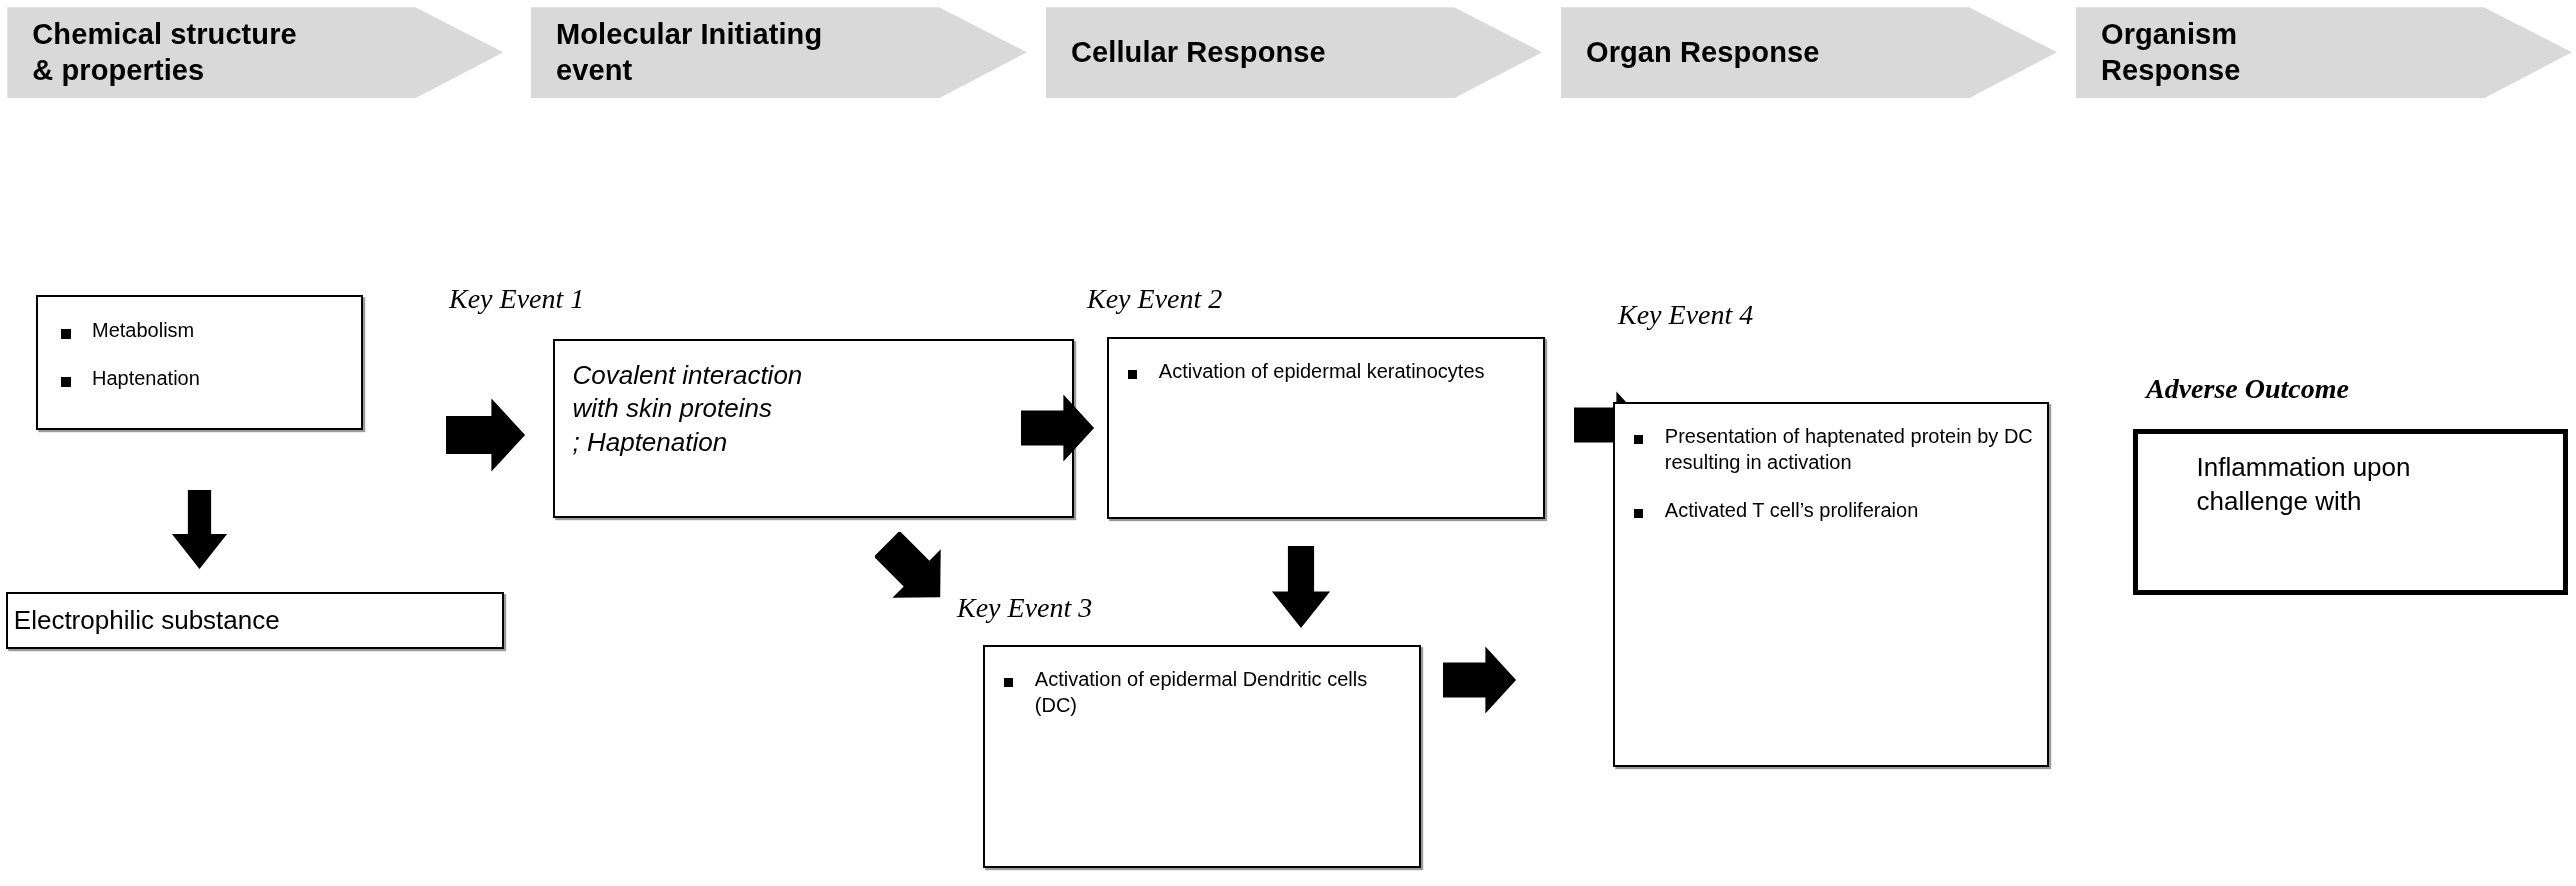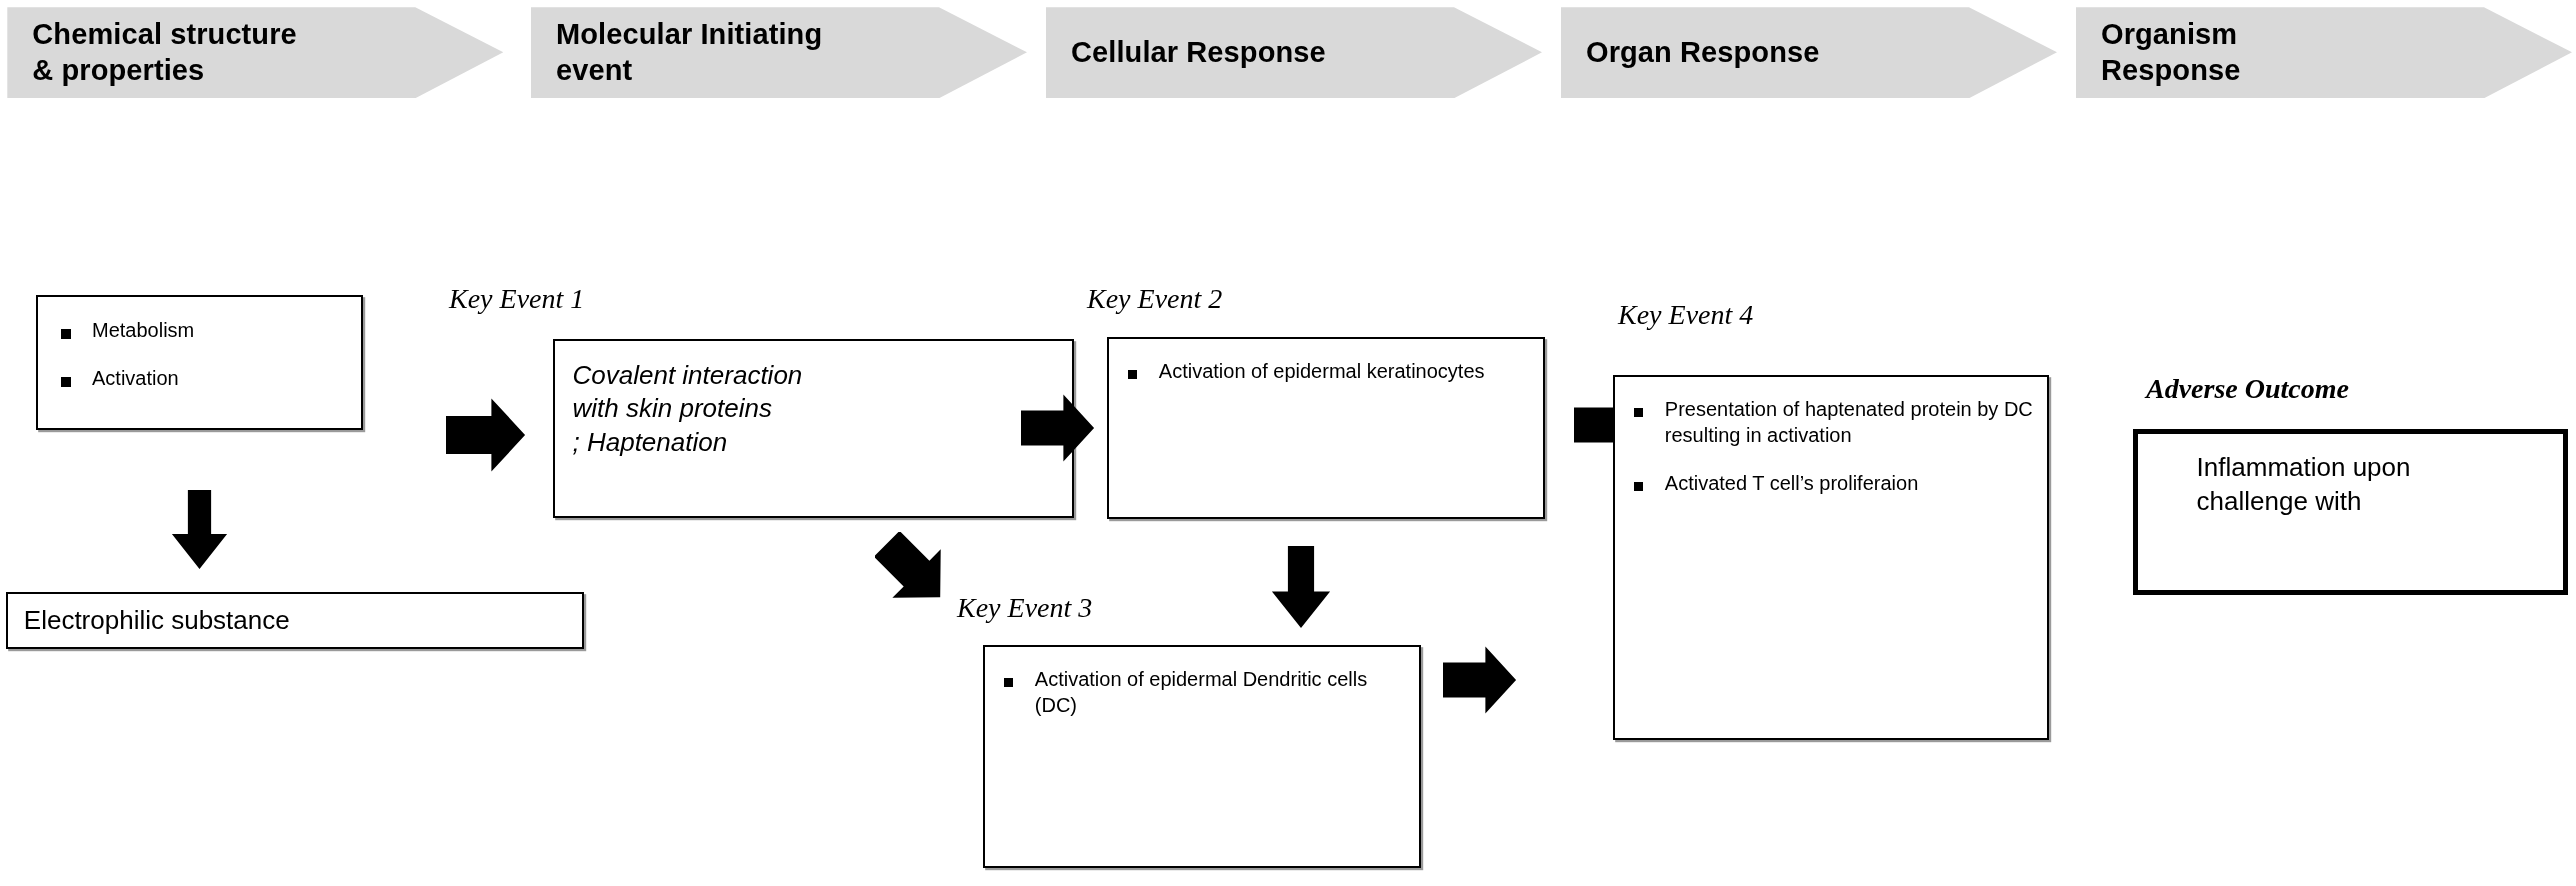--- a/index.html
+++ b/index.html
@@ -67,31 +67,31 @@
 
   <div class="banner" style="left:2076px;top:7.3px;width:496px;height:91px;
               clip-path:polygon(0 0, 408px 0, 496px 45px, 408px 91px, 0 91px);">
     <div class="btxt">Organism
 Response</div>
   </div>
 
   <div class="box" style="left:36px;top:295px;width:327px;height:135px;padding:20.4px 13px 0 13px;">
     <ul class="bul">
       <li>Metabolism</li>
-      <li>Activation</li>
+      <li>Haptenation</li>
     </ul>
   </div>
 
   <div class="arrow" style="left:169px;top:490px;width:61px;height:79px;">
     <svg viewBox="0 0 84 108" preserveAspectRatio="none" aria-hidden="true">
       <polygon points="26,0 58,0 58,60 80,60 42,108 4,60 26,60" fill="#000"></polygon>
     </svg>
   </div>
 
-  <div class="box" style="left:5.8px;top:592px;width:578px;height:57px;padding:0 16px;
+  <div class="box" style="left:5.8px;top:592px;width:498px;height:57px;padding:0 6px;
               display:flex;align-items:center;text-align:center;">
     <span class="btext">Electrophilic substance</span>
   </div>
 
   <div class="arrow" style="left:446px;top:394px;width:82px;height:82px;">
     <svg viewBox="0 0 112 112" preserveAspectRatio="none" aria-hidden="true">
       <polygon points="0,30 62,30 62,6 108,56 62,106 62,82 0,82" fill="#000"></polygon>
     </svg>
   </div>
 
@@ -146,21 +146,21 @@
   </div>
 
   <div class="arrow" style="left:1443px;top:642px;width:76px;height:76px;">
     <svg viewBox="0 0 104 104" preserveAspectRatio="none" aria-hidden="true">
       <polygon points="0,28 58,28 58,6 100,52 58,98 58,76 0,76" fill="#000"></polygon>
     </svg>
   </div>
 
   <div class="cap" style="left:1618px;top:299px;">Key Event 4</div>
 
-  <div class="box" style="left:1613px;top:375px;width:436px;height:365px;padding:19px 13px 0 8.8px;">
+  <div class="box" style="left:1613px;top:402px;width:436px;height:365px;padding:19px 13px 0 8.8px;">
     <ul class="bul">
       <li>Presentation of haptenated protein by DC resulting in activation</li>
       <li>Activated T cell’s proliferaion</li>
     </ul>
   </div>
 
   <div class="cap bold" style="left:2146px;top:373px;">Adverse Outcome</div>
 
   <div class="box heavy" style="left:2133px;top:429px;width:435px;height:166px;padding:16px 14.6px 0 14.6px;">
     <div class="ao-text">Inflammation upon</div>

